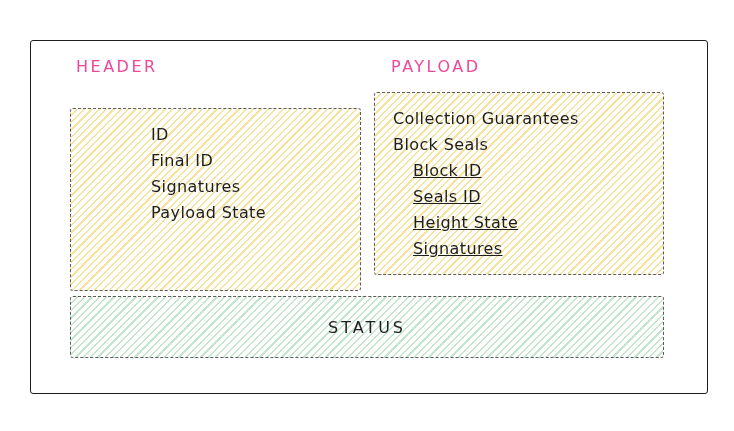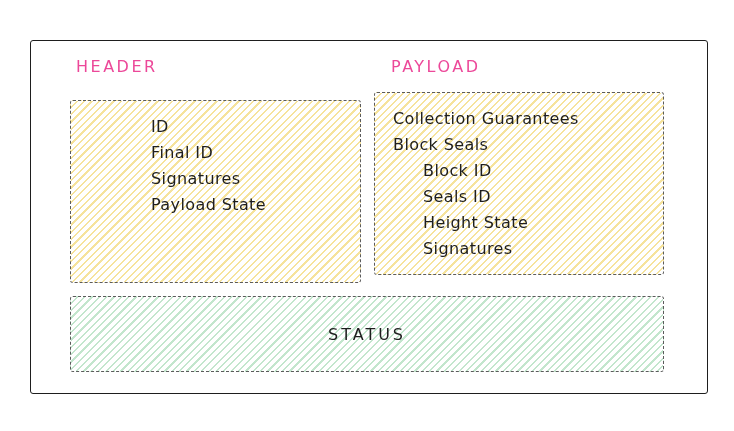--- a/index.html
+++ b/index.html
@@ -56,49 +56,50 @@
     background: repeating-linear-gradient(
       135deg,
       rgba(255,255,255,0) 0px,
       rgba(255,255,255,0) 3.6px,
       #c3e6cd 3.6px,
       #c3e6cd 5.2px
     );
   }
   .header-box {
     left: 70px;
-    top: 100px;
+    top: 108px;
     width: 291px;
     height: 183px;
     padding: 13px 10px 0 80px;
   }
   .payload-box {
     left: 374px;
     top: 92px;
     width: 290px;
     height: 183px;
     padding: 13px 10px 0 18px;
   }
   .status-box {
     left: 70px;
     top: 296px;
     width: 594px;
-    height: 76px;
+    height: 62px;
     display: flex;
     align-items: center;
     justify-content: center;
   }
   .field-line {
     font-size: 16px;
     line-height: 26px;
     letter-spacing: 0.4px;
     white-space: nowrap;
   }
   .indent-1 {
-    margin-left: 30px;
+    margin-left: 20px;
+    text-decoration: underline;
   }
   .status-text {
     font-size: 16px;
     letter-spacing: 3px;
     font-weight: 500;
   }
 </style>
 </head>
 <body>
 

